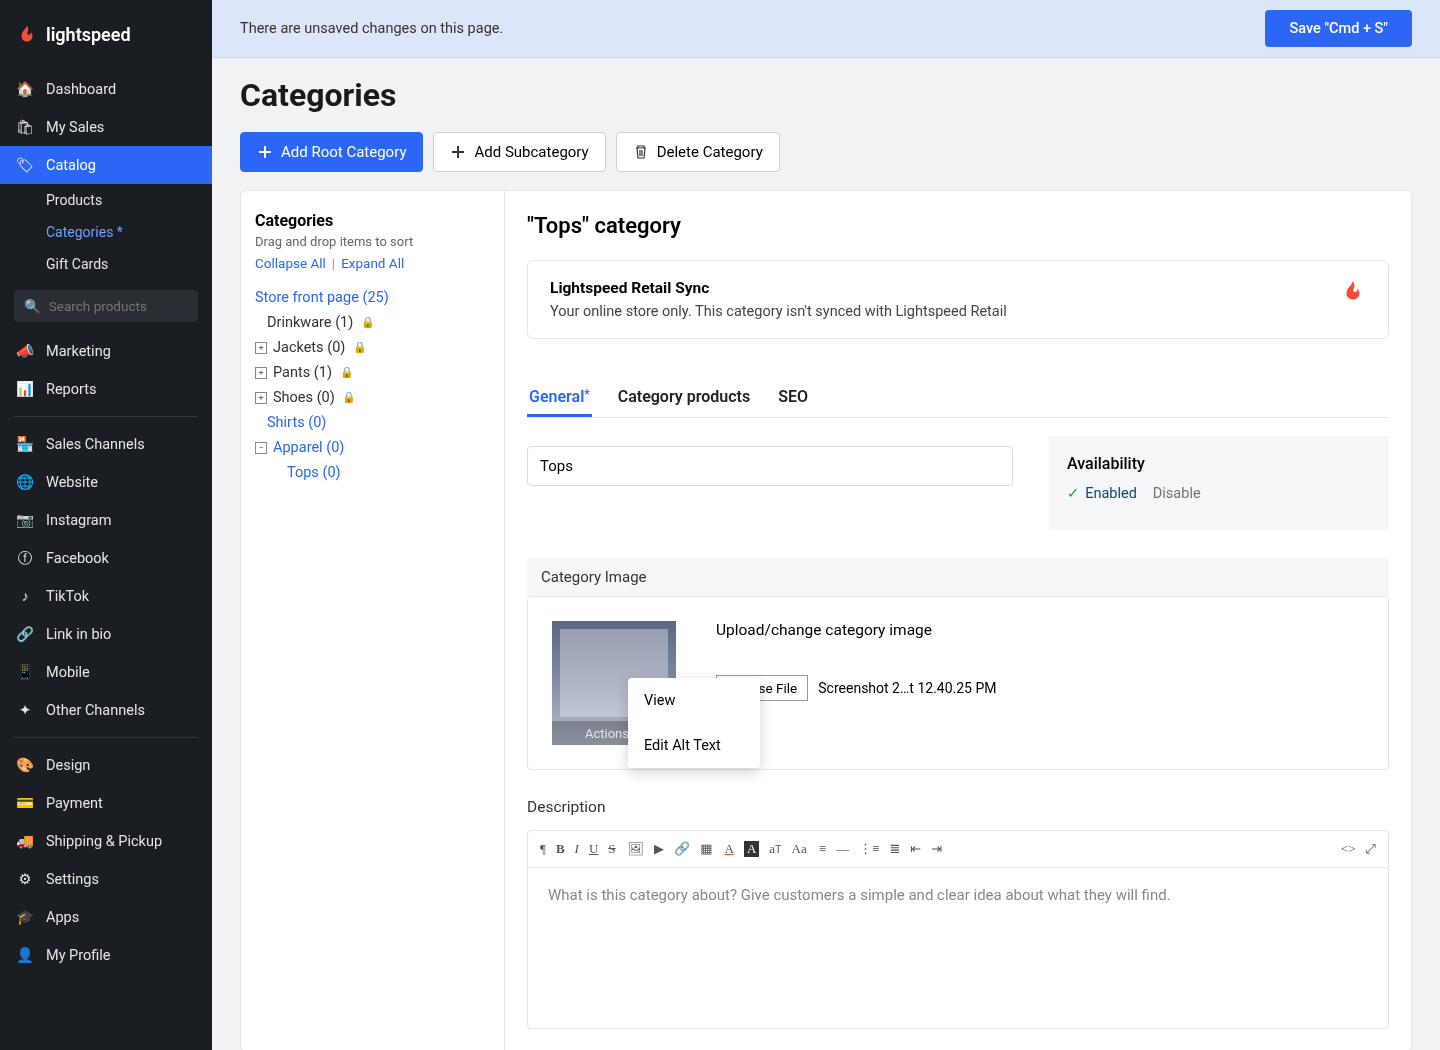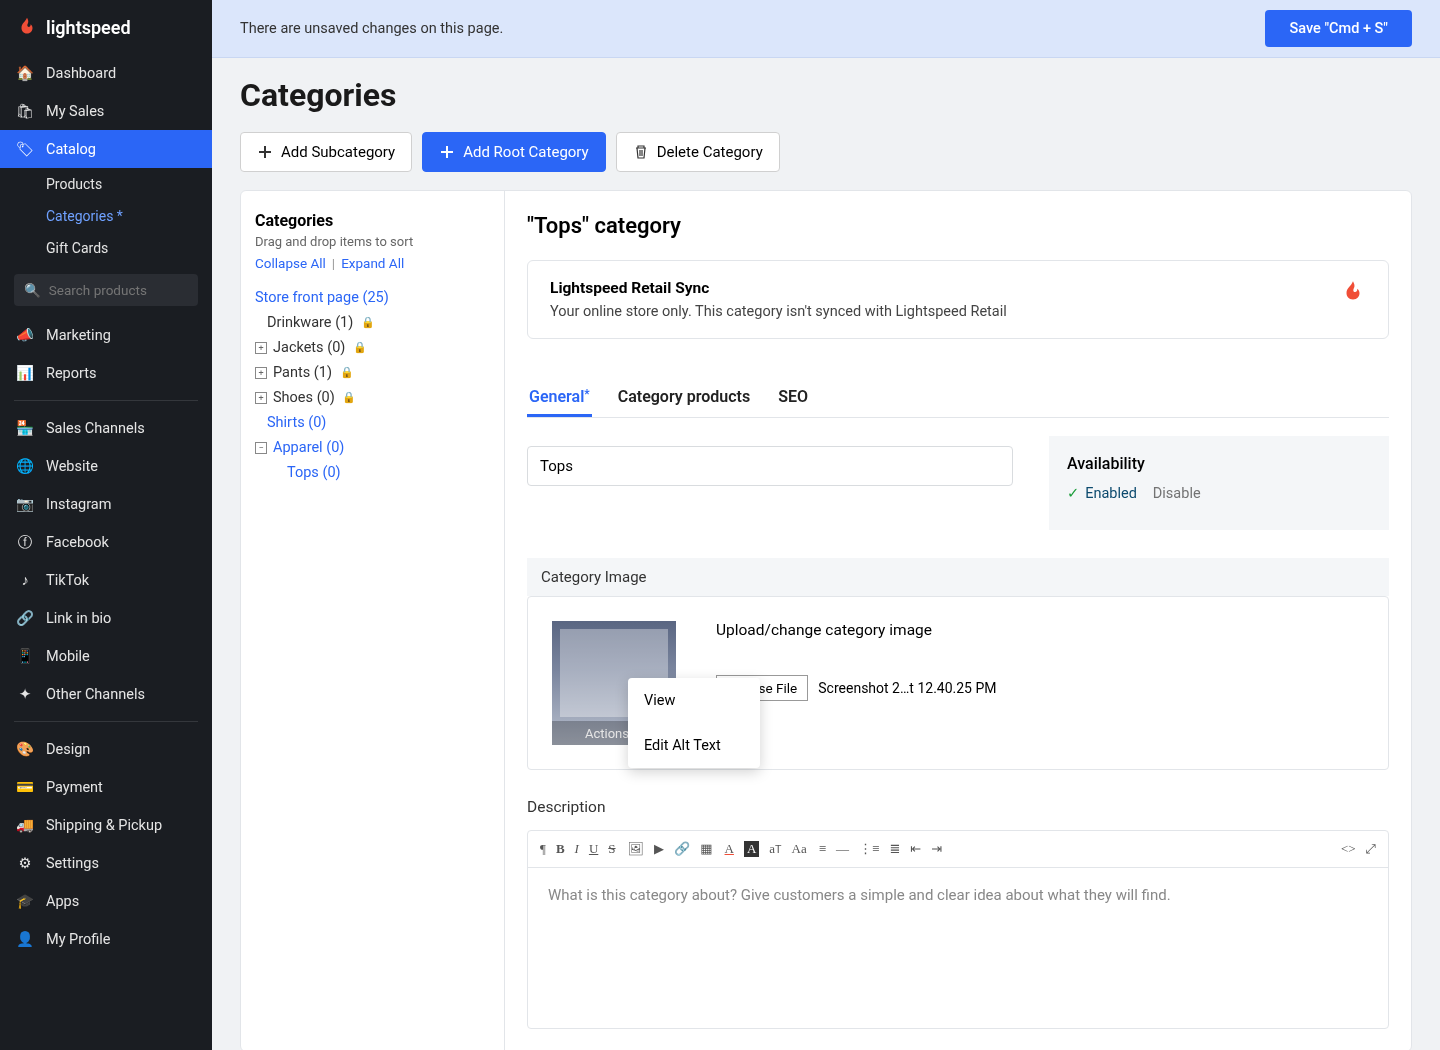--- a/index.html
+++ b/index.html
@@ -1,18 +1,18 @@
 <!DOCTYPE html>
 <html><head>
 <meta charset="utf-8">
 <style>
 *{box-sizing:border-box;margin:0;padding:0;font-family:-apple-system,BlinkMacSystemFont,"Segoe UI",Roboto,Helvetica,Arial,sans-serif;}
 body{background:#f0f2f4;display:flex;width:1440px;height:1050px;overflow:hidden;}
 .sidebar{width:212px;background:#1a1d22;color:#e5e5e5;flex-shrink:0;display:flex;flex-direction:column;}
-.logo{display:flex;align-items:center;gap:8px;padding:16px 16px;font-weight:600;font-size:18px;color:#fff;}
+.logo{display:flex;align-items:flex-start;gap:8px;padding:24px 16px;font-weight:600;font-size:18px;color:#fff;}
 .logo svg{width:22px;height:22px;}
 .nav-item{display:flex;align-items:center;gap:12px;padding:10px 16px;font-size:14.5px;cursor:pointer;color:#e5e5e5;}
 .nav-item.active{background:#2b66f6;color:#fff;}
 .nav-item svg,.nav-item .icon{width:18px;height:18px;flex-shrink:0;display:flex;align-items:center;justify-content:center;}
 .nav-sub{padding:8px 16px 8px 46px;font-size:14px;cursor:pointer;color:#e5e5e5;}
 .nav-sub.active{color:#6fa1ff;}
 .nav-sub .asterisk{color:#6fa1ff;}
 .search-box{margin:10px 14px;background:#2a2d33;border-radius:4px;display:flex;align-items:center;gap:8px;padding:8px 10px;color:#989898;font-size:13.5px;}
 .search-box input{background:transparent;border:none;outline:none;color:#e5e5e5;font-size:13.5px;flex:1;}
 .sep{height:1px;background:#34373c;margin:8px 14px;}
@@ -178,31 +178,31 @@
 </div>
 
 <div class="main">
   <div class="banner">
     <span>There are unsaved changes on this page.</span>
     <button class="save-btn">Save "Cmd + S"</button>
   </div>
   <div class="content">
     <h1>Categories</h1>
     <div class="toolbar">
+      <button class="tb-btn primary">
+          <svg viewBox="0 0 16 16">
+            <path stroke="#fff" stroke-width="2" d="M8 2v12M2 8h12"></path>
+          </svg>
+          <span>Add Root Category</span>
+        </button>
       <button class="tb-btn">
           <svg viewBox="0 0 16 16">
             <path stroke="#333" stroke-width="2" d="M8 2v12M2 8h12"></path>
           </svg>
           <span>Add Subcategory</span>
-        </button>
-      <button class="tb-btn primary">
-          <svg viewBox="0 0 16 16">
-            <path stroke="#fff" stroke-width="2" d="M8 2v12M2 8h12"></path>
-          </svg>
-          <span>Add Root Category</span>
         </button>
       <button class="tb-btn">
           <svg viewBox="0 0 16 16">
             <path stroke="#333" stroke-width="1.2" fill="none" d="M3 4h10M5 4V2h6v2M4 4l1 10h6l1-10M7 6v6M9 6v6"></path>
           </svg>
           <span>Delete Category</span>
         </button>
     </div>
 
     <div class="panel">

